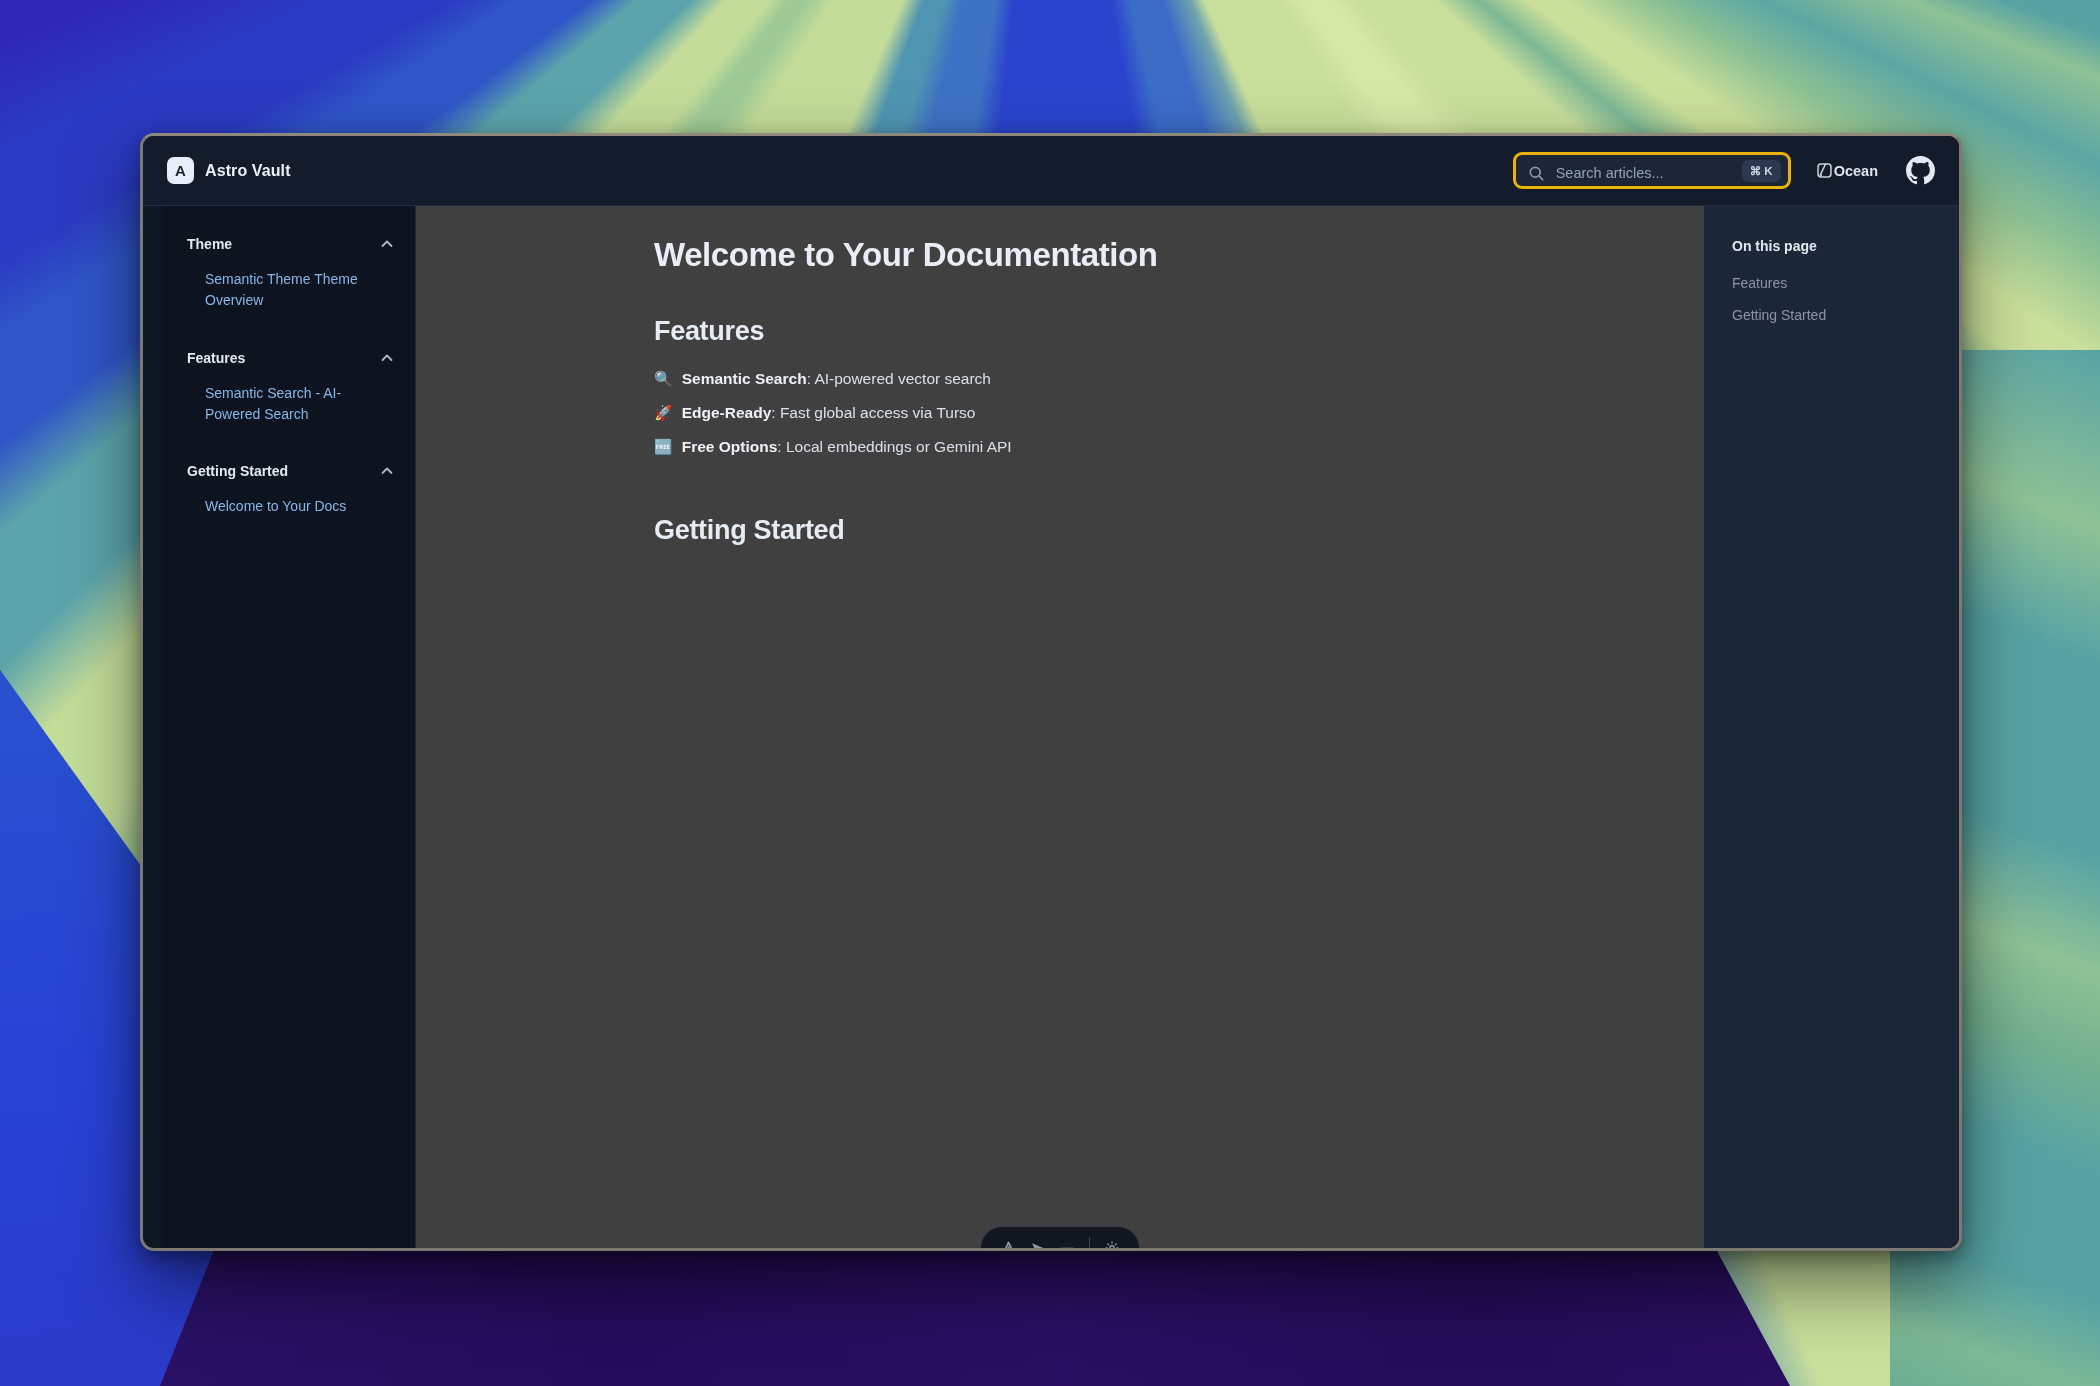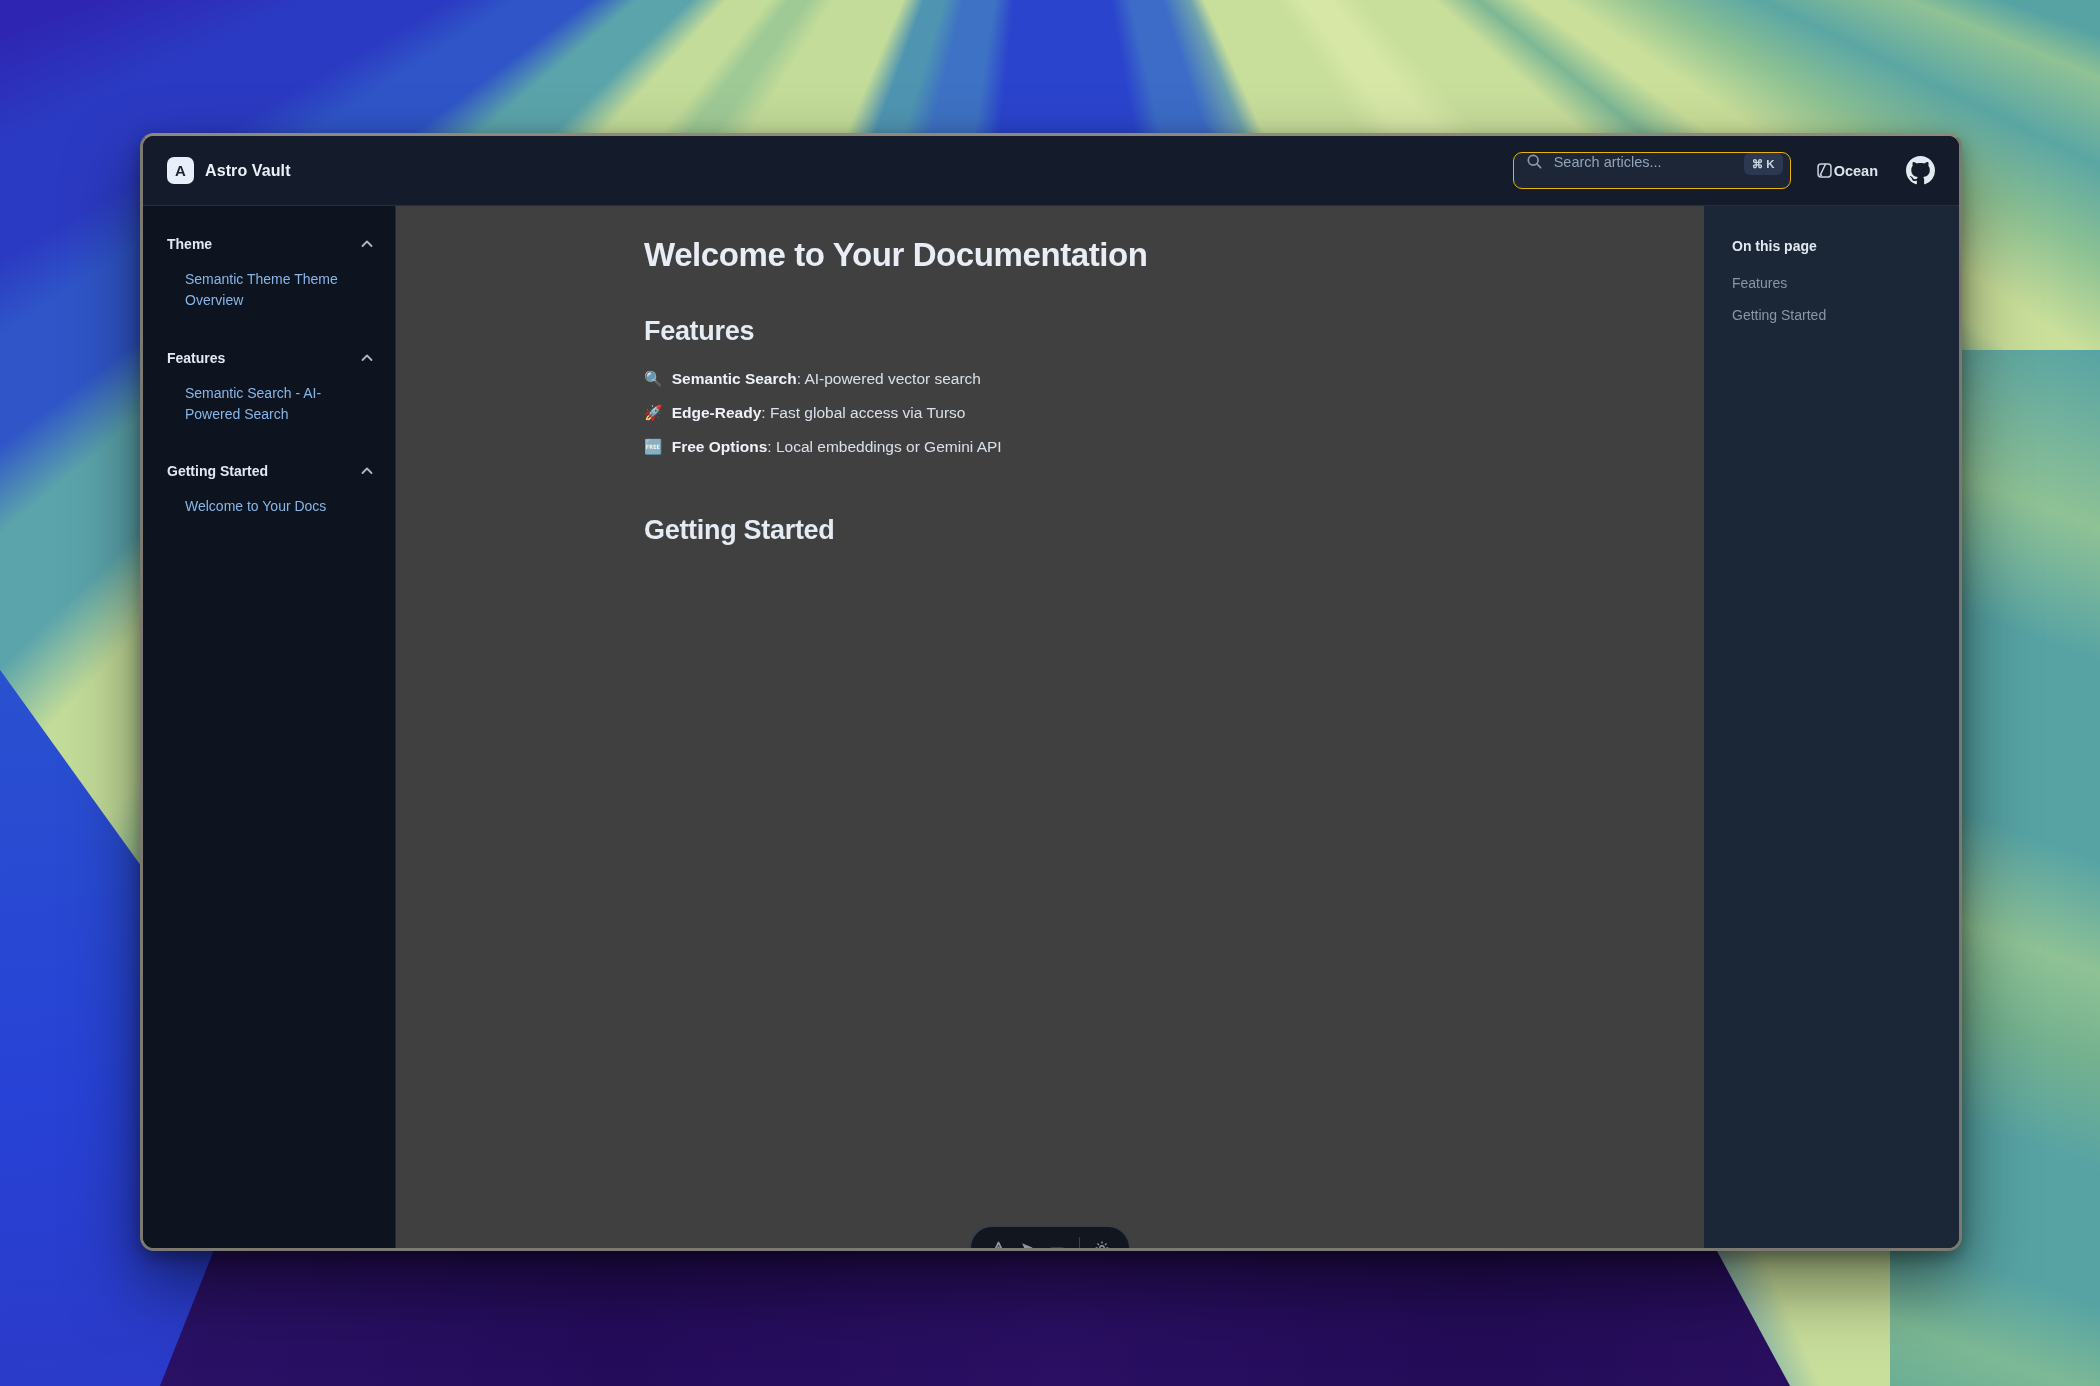--- a/index.html
+++ b/index.html
@@ -66,24 +66,24 @@
     background: #e9eefb; color: #1b2330;
     font-weight: 700; font-size: 15px;
     display: flex; align-items: center; justify-content: center;
   }
   .site-title { color: #ecf1f8; font-size: 16px; font-weight: 700; letter-spacing: .1px; }
 
   .hdr-right { display: flex; align-items: center; }
   .searchbox {
     width: 278px; height: 37px;
     background: #1c2636;
-    border: 1px solid #eab308;
+    border: 3px solid #eab308;
     border-radius: 9px;
-    display: flex; align-items: flex-start;
-    padding: 0 7px 13px 12px;
+    display: flex; align-items: flex-end;
+    padding: 0 7px 4px 12px;
     gap: 9px;
   }
   .searchbox svg { flex: 0 0 auto; stroke: #8a98ae; }
   .searchbox input {
     flex: 1; min-width: 0;
     background: transparent; border: none; outline: none;
     color: #c9d4e3; font-size: 14.5px; font-family: "Liberation Sans", sans-serif;
   }
   .searchbox input::placeholder { color: #94a3b8; }
   .kbd {
@@ -91,21 +91,21 @@
     border-radius: 6px; padding: 4px 8px;
     font-size: 11.5px; font-weight: 600; white-space: nowrap;
   }
   .theme-select { display: flex; align-items: center; gap: 0; margin-left: 24px; cursor: pointer; }
   .theme-select svg { stroke: #c9d2de; }
   .theme-name { color: #dde4ed; font-size: 14.5px; font-weight: 600; }
   .gh { margin-left: 28px; cursor: pointer; display: flex; }
   .gh svg { fill: #e3e9f1; }
 
   
-  .body-row { display: flex; height: calc(100% - 70px); }
+  .body-row { display: flex; height: calc(100% - 70px); padding-left: 20px; }
 
   .sidebar {
     width: 253px; flex: 0 0 253px;
     background: #0d1420;
     border-right: 1px solid #222c3f;
     padding: 30px 22px 0 24px;
   }
   .nav-group { margin-bottom: 38px; }
   .nav-group-header {
     display: flex; align-items: center; justify-content: space-between;

